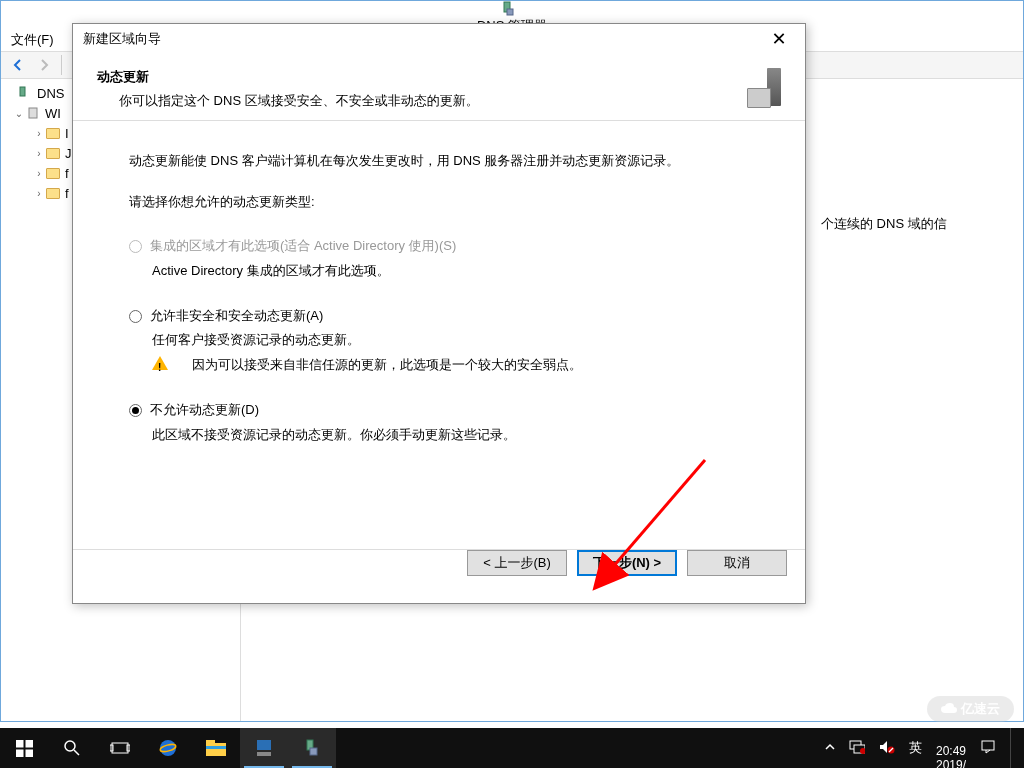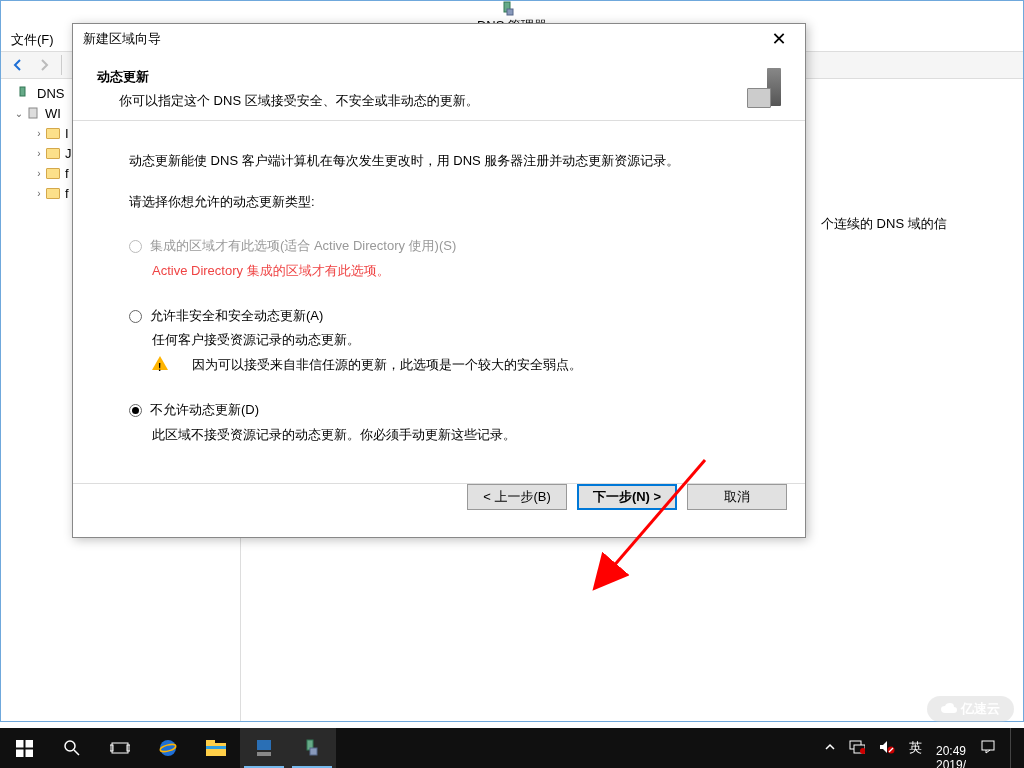--- a/index.html
+++ b/index.html
@@ -22,21 +22,21 @@
 .content { display: flex; height: calc(100% - 78px); }
 .tree { width: 240px; border-right: 1px solid #ddd; padding: 4px; }
 .tree-item { display: flex; align-items: center; height: 20px; font-size: 13px; }
 .tree-item .exp { width: 12px; text-align: center; color: #666; font-size: 10px; }
 .tree-item .ico { width: 16px; height: 16px; margin-right: 4px; display: inline-flex; align-items: center; justify-content: center; }
 .folder { width: 14px; height: 11px; background: #fce08a; border: 1px solid #d4a84b; border-radius: 1px; }
 .pane { flex: 1; padding: 6px 10px; font-size: 13px; color: #000; }
 .label-row { display: flex; gap: 40px; }
 
 
-.wizard { position: absolute; left: 72px; top: 23px; width: 734px; height: 515px; background: #fff; border: 1px solid #888; box-shadow: 2px 2px 10px rgba(0,0,0,0.25); }
+.wizard { position: absolute; left: 72px; top: 23px; width: 734px; height: 581px; background: #fff; border: 1px solid #888; box-shadow: 2px 2px 10px rgba(0,0,0,0.25); }
 .wizard-title { height: 30px; display: flex; align-items: center; padding: 0 10px; background: #fff; font-size: 13px; }
 .wizard-title .t { flex: 1; }
 .wizard-close { width: 32px; height: 30px; display: flex; align-items: center; justify-content: center; font-size: 18px; font-weight: 300; }
 .wizard-head { padding: 14px 24px 10px 24px; display: flex; }
 .wizard-head .txt { flex: 1; }
 .wizard-head h3 { margin: 0 0 6px 0; font-size: 13px; font-weight: bold; }
 .wizard-head .sub { padding-left: 22px; font-size: 13px; }
 .srv-icon { width: 36px; height: 40px; position: relative; }
 .srv-icon::before { content: ""; position: absolute; right: 0; top: 0; width: 14px; height: 38px; background: linear-gradient(#888,#555); border-radius: 1px; }
 .srv-icon::after { content: ""; position: absolute; left: 2px; bottom: 0; width: 22px; height: 18px; background: #ccc; border: 1px solid #888; border-radius: 1px; }
@@ -200,21 +200,21 @@
   <div class="divider"></div>
   <div class="wizard-body">
     <p>动态更新能使 DNS 客户端计算机在每次发生更改时，用 DNS 服务器注册并动态更新资源记录。</p>
     <p>请选择你想允许的动态更新类型:</p>
 
     <div class="opt">
       <div class="radio-row disabled">
         <span class="rbtn disabled"></span>
         <span style="color:#999">集成的区域才有此选项(适合 Active Directory 使用)(S)</span>
       </div>
-      <div class="opt-desc" style="color:#ef4444">Active Directory 集成的区域才有此选项。</div>
+      <div class="opt-desc" style="color:#000000">Active Directory 集成的区域才有此选项。</div>
     </div>
 
     <div class="opt">
       <div class="radio-row">
         <span class="rbtn"></span>
         <span>允许非安全和安全动态更新(A)</span>
       </div>
       <div class="opt-desc">任何客户接受资源记录的动态更新。</div>
       <div class="warn-row">
         <span class="warn-icon"></span>

